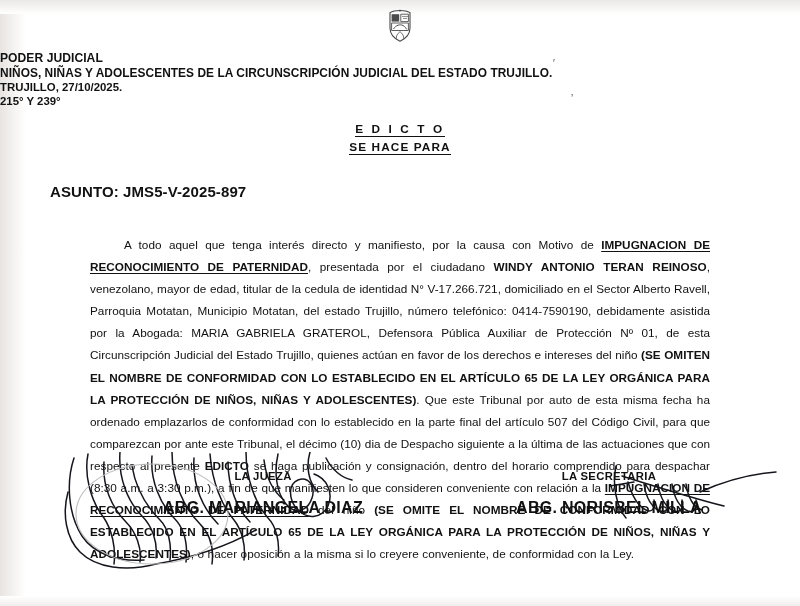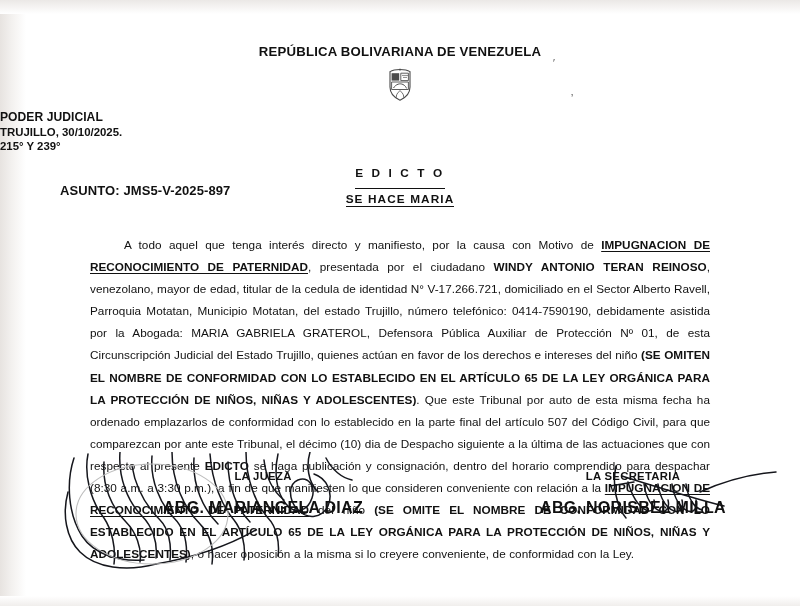--- a/index.html
+++ b/index.html
@@ -89,38 +89,38 @@
     font-size: 11.9px;
   }
   .hdr-small {
     font-size: 11.4px;
     font-weight: bold;
     line-height: 14.2px;
   }
 
   .asunto {
     position: absolute;
-    left: 60px;
+    left: 50px;
     top: 183px;
-    font-size: 13px;
+    font-size: 15px;
     font-weight: bold;
     letter-spacing: .1px;
   }
 
   .edicto-block {
     text-align: center;
     margin-top: 10px;
   }
   .edicto {
     display: inline-block;
     font-size: 11.8px;
     font-weight: bold;
     letter-spacing: 2.6px;
     border-bottom: 1.2px solid #111;
-    padding-bottom: 8px;
+    padding-bottom: 0px;
     line-height: 14px;
   }
   .sehacesaber {
     display: inline-block;
     font-size: 11.8px;
     font-weight: bold;
     letter-spacing: 1.1px;
     border-bottom: 1.2px solid #111;
     margin-top: 2px;
     line-height: 14px;
@@ -149,21 +149,21 @@
     left: 0;
     top: 470px;
     width: 760px;
     height: 120px;
   }
   .sign-col {
     position: absolute;
     text-align: center;
   }
   .sign-left  { left: 118px; top: 0; width: 290px; }
-  .sign-right { left: 508px; top: 0; width: 250px; }
+  .sign-right { left: 484px; top: 0; width: 250px; }
 
   .sign-title {
     font-size: 11.3px;
     font-weight: bold;
     letter-spacing: .3px;
     position: relative;
     z-index: 3;
   }
   .sign-name {
     font-size: 16px;
@@ -193,21 +193,20 @@
 <body>
 
 <div id="page">
 
   <div class="scan-edge-left"></div>
   <div class="scan-edge-top"></div>
   <div class="scan-edge-bottom"></div>
 
   <div class="content">
 
-    <div class="hdr-country">REPÚBLICA BOLIVARIANA DE VENEZUELA</div>
 
     <div class="crest-wrap">
       <svg class="crest" viewBox="0 0 26 34">
 
         <path d="M13 1.5 C7.5 1.5 4 3 3 3.6 L3 19 C3 25.5 8 30 13 32.2 C18 30 23 25.5 23 19 L23 3.6 C22 3 18.5 1.5 13 1.5 Z" fill="none" stroke="#2a2a2a" stroke-width="1.1"></path>
         <path d="M4.6 5.2 L12.2 5.2 L12.2 12.6 L4.6 12.6 Z" fill="#2f2f2f"></path>
         <path d="M13.8 5.2 L21.4 5.2 L21.4 12.6 L13.8 12.6 Z" fill="none" stroke="#2f2f2f" stroke-width=".9"></path>
         <circle cx="16" cy="7.4" r=".7" fill="#2f2f2f"></circle>
         <circle cx="18" cy="7.4" r=".7" fill="#2f2f2f"></circle>
         <circle cx="20" cy="7.4" r=".7" fill="#2f2f2f"></circle>
@@ -216,29 +215,30 @@
         <path d="M4.6 14 L21.4 14 L21.4 21.5 L4.6 21.5 Z" fill="none" stroke="#2f2f2f" stroke-width=".9"></path>
         <path d="M6.5 20 C9 16 13 15 16 16.5 C18 17.5 19 19 19.5 20.4" fill="none" stroke="#2f2f2f" stroke-width="1"></path>
         <path d="M13 22.6 C10 25 9 27.6 9.3 29.6" fill="none" stroke="#2f2f2f" stroke-width=".8"></path>
         <path d="M13 22.6 C16 25 17 27.6 16.7 29.6" fill="none" stroke="#2f2f2f" stroke-width=".8"></path>
         <path d="M13 2.8 L13 .6" stroke="#2f2f2f" stroke-width=".9"></path>
       </svg>
     </div>
 
     <div class="hdr-block">
       <div class="hdr-line">PODER JUDICIAL</div>
-      <div class="hdr-small">TRUJILLO, 30/10/2025.</div>
+      <div class="hdr-line wide">NIÑOS, NIÑAS Y ADOLESCENTES DE LA CIRCUNSCRIPCIÓN JUDICIAL DEL ESTADO TRUJILLO.</div>
+      <div class="hdr-small">TRUJILLO, 27/10/2025.</div>
       <div class="hdr-small">215° Y 239°</div>
     </div>
 
     <div class="asunto">ASUNTO: JMS5-V-2025-897</div>
 
     <div class="edicto-block">
       <div><span class="edicto">E D I C T O</span></div>
-      <div><span class="sehacesaber">SE  HACE  MARIA</span></div>
+      <div><span class="sehacesaber">SE  HACE  PARA</span></div>
     </div>
 
     <div class="body-text">
       <span class="ind"></span><span>A todo aquel que tenga interés directo y manifiesto, por la causa con Motivo de </span><span class="bu">IMPUGNACION DE RECONOCIMIENTO DE PATERNIDAD</span><span>, presentada por el ciudadano </span><span class="b">WINDY ANTONIO TERAN REINOSO</span><span>, venezolano, mayor de edad, titular de la cedula de identidad N° </span><span>V-17.266.721</span><span>, domiciliado en el Sector Alberto Ravell, Parroquia Motatan, Municipio Motatan, del estado Trujillo, número telefónico: </span><span>0414-7590190</span><span>, debidamente asistida por  la Abogada: </span><span>MARIA GABRIELA GRATEROL</span><span>, Defensora Pública  Auxiliar de Protección Nº 01, de esta Circunscripción Judicial del Estado Trujillo, quienes actúan en favor de los derechos e intereses del niño </span><span class="b">(SE OMITEN EL NOMBRE DE CONFORMIDAD CON LO ESTABLECIDO EN EL ARTÍCULO 65 DE LA LEY ORGÁNICA PARA LA PROTECCIÓN DE NIÑOS, NIÑAS Y ADOLESCENTES)</span><span>. Que este Tribunal por auto de esta misma fecha ha ordenado emplazarlos de conformidad con lo establecido en la parte final del artículo 507 del Código Civil, para que comparezcan por ante este Tribunal, el décimo (10) dia de Despacho siguiente a la última de las actuaciones que con respecto al presente </span><span class="b">EDICTO</span><span> se haga publicación y consignación, dentro del horario comprendido para despachar  (8:30 a.m. a 3:30 p.m.), a fin de que manifiesten lo que consideren conveniente con relación a la </span><span class="bu">IMPUGNACION DE RECONOCIMIENTO DE PATERNIDAD</span><span> del niño </span><span class="b">(SE OMITE EL NOMBRE DE CONFORMIDAD CON LO ESTABLECIDO EN EL ARTÍCULO 65 DE LA LEY ORGÁNICA PARA LA PROTECCIÓN DE NIÑOS, NIÑAS Y ADOLESCENTES)</span><span>, o hacer oposición a la misma si lo creyere conveniente, de conformidad con la Ley.</span>
     </div>
 
     <div class="sign-area">
 
       <svg class="scribble scribble-left" width="330" height="120" viewBox="0 0 330 120">
         <g fill="none" stroke="#15161c" stroke-width="1.5" stroke-linecap="round">

